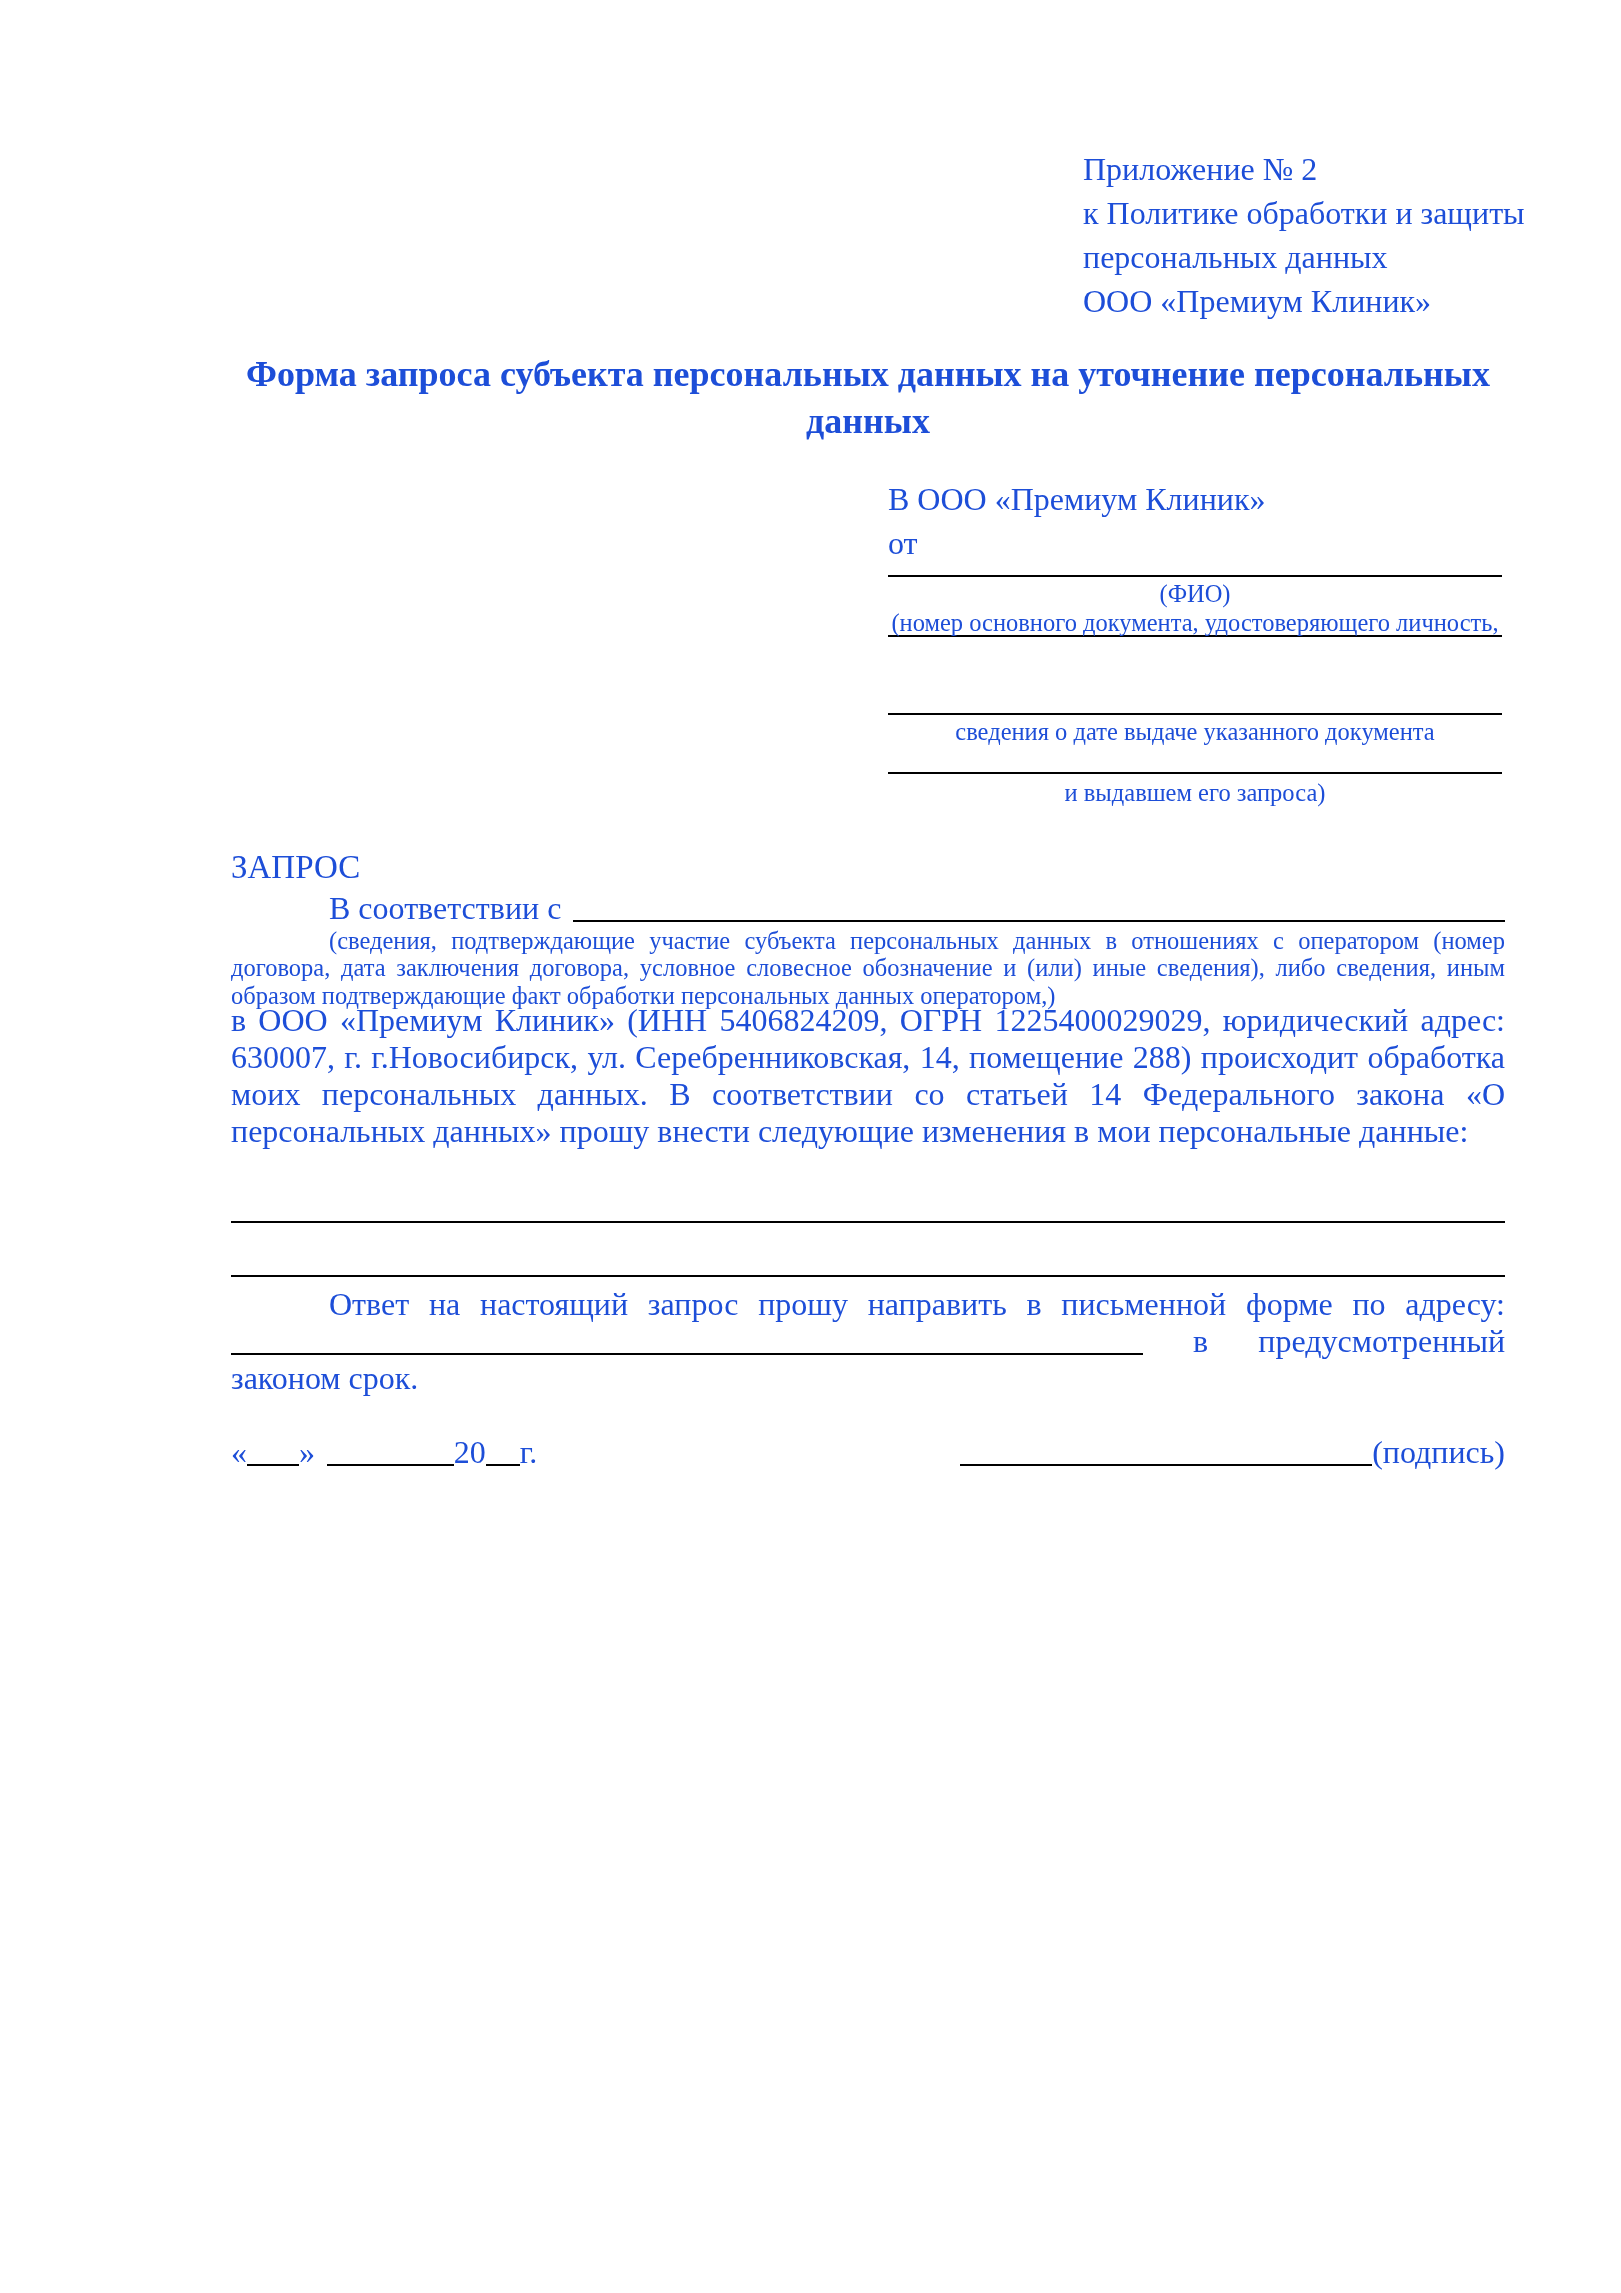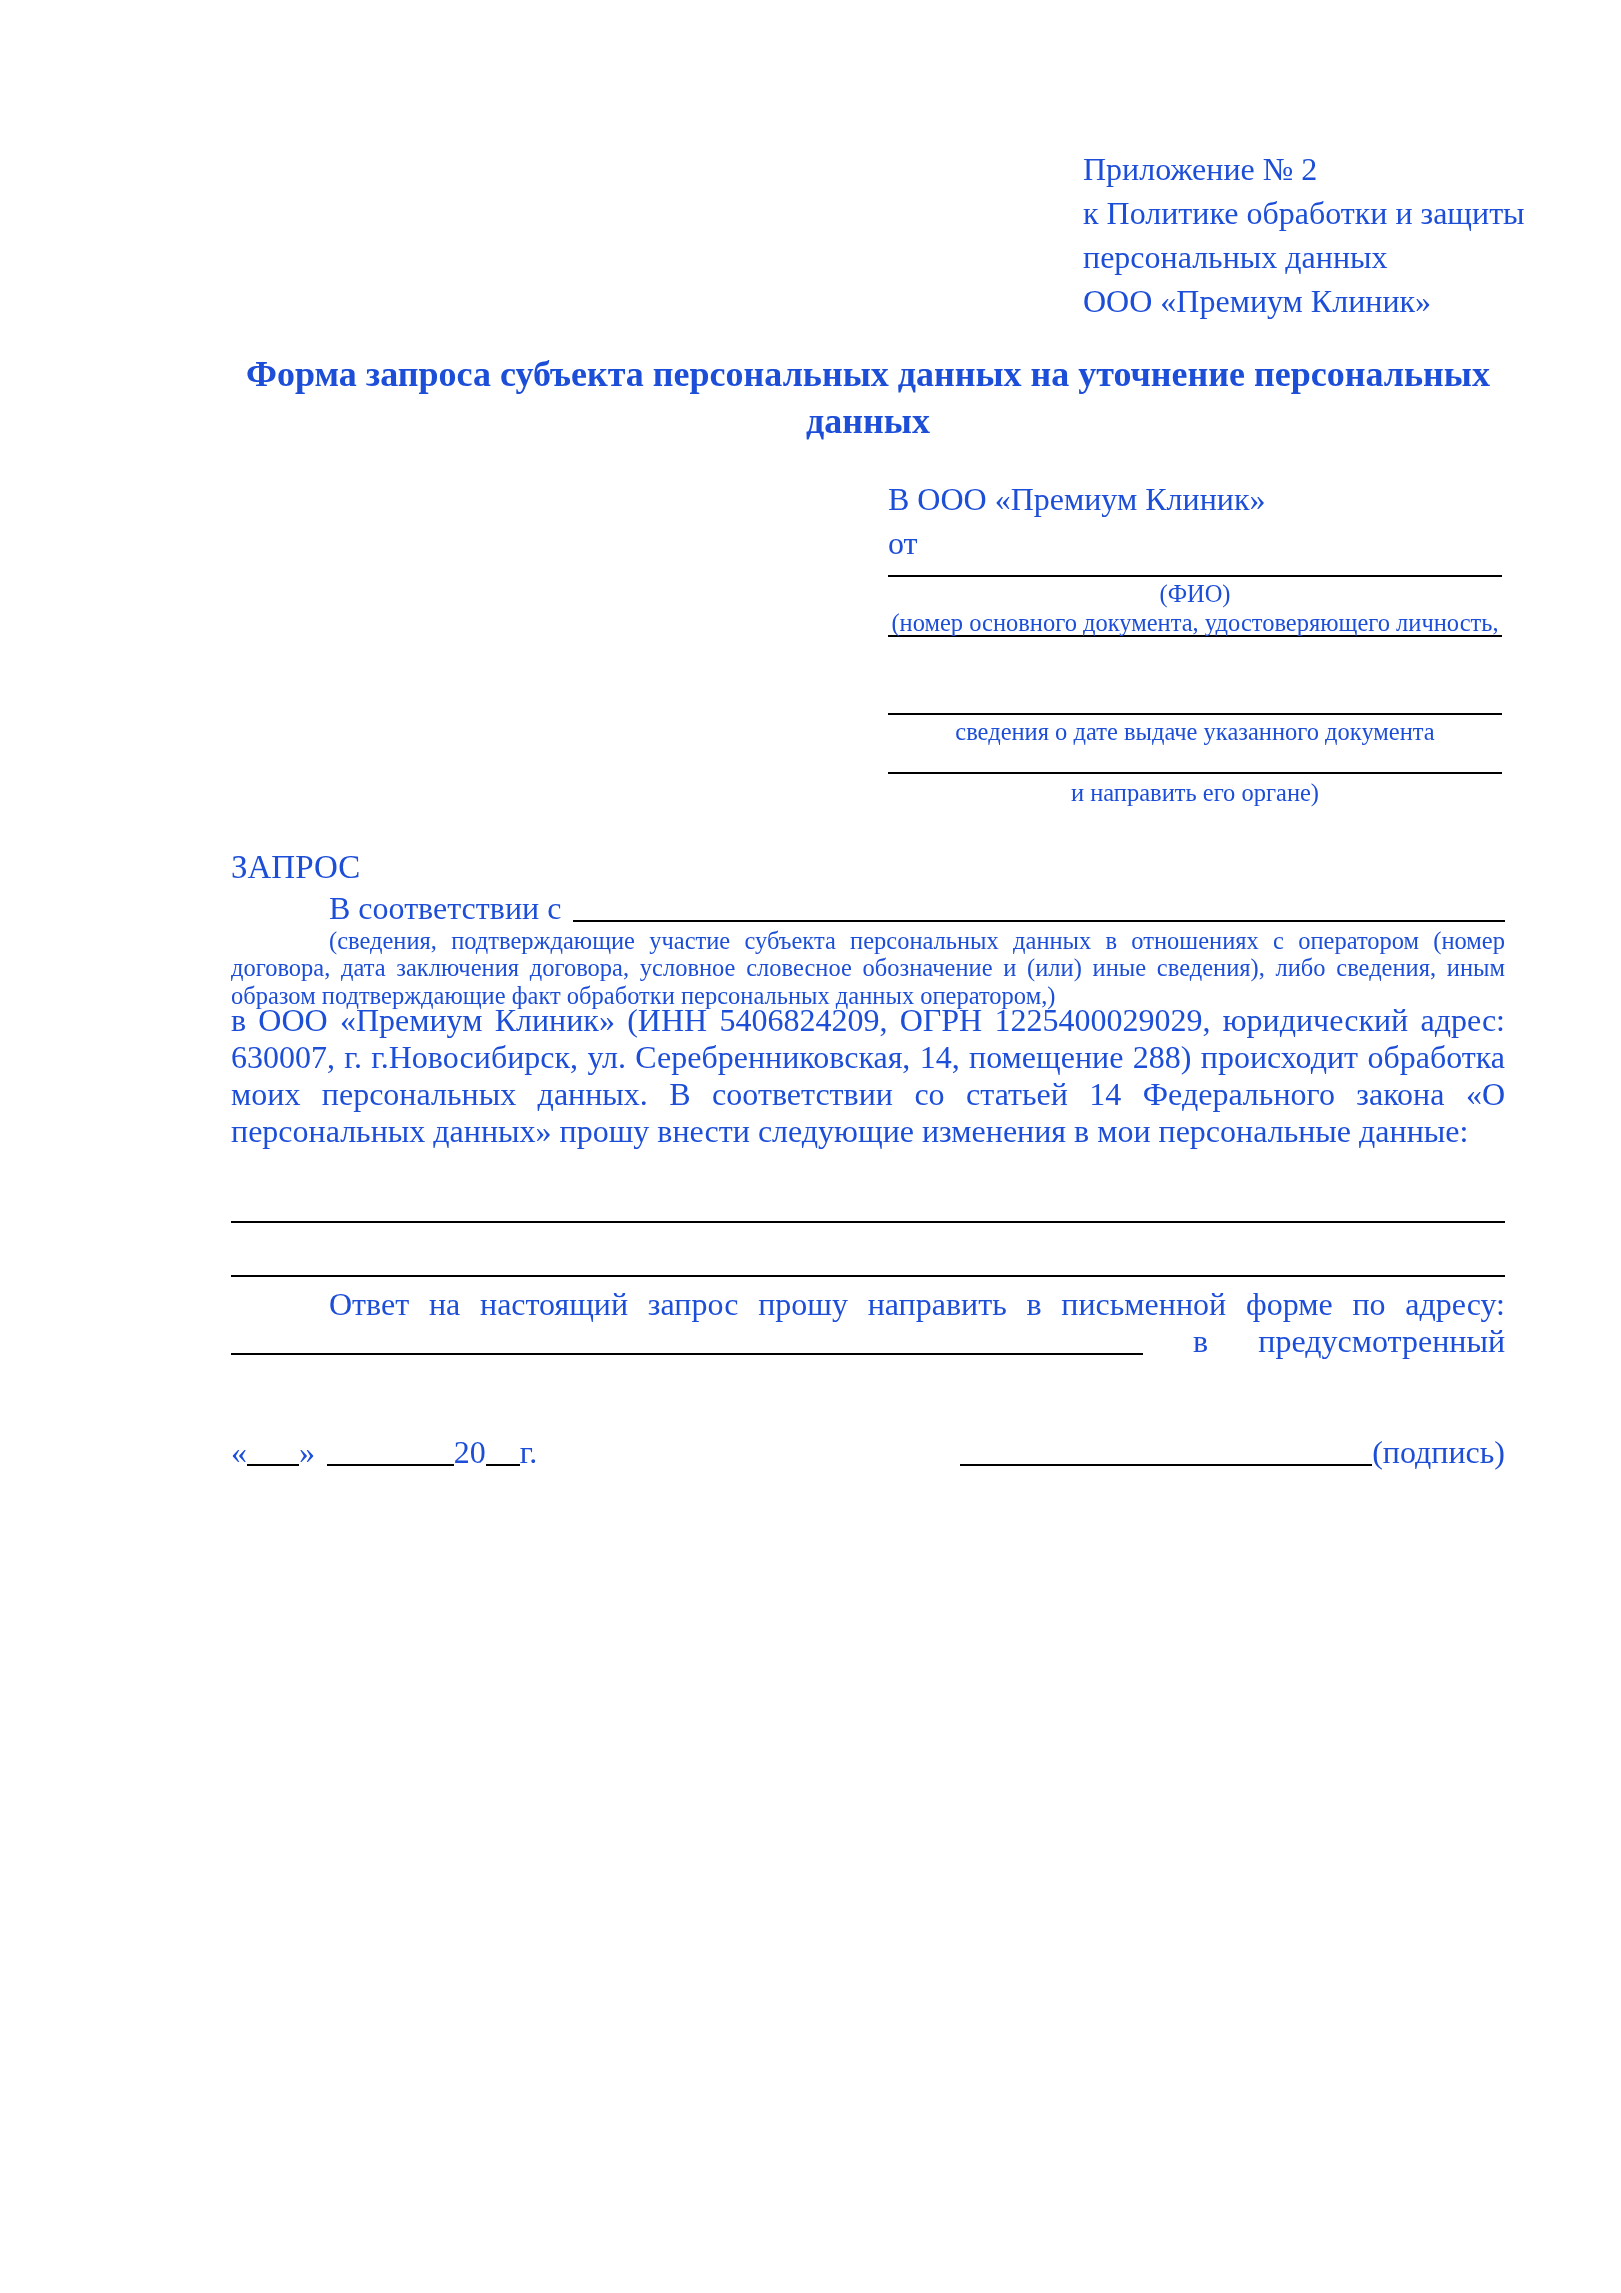--- a/index.html
+++ b/index.html
@@ -130,21 +130,21 @@
   <div class="abs field-rule" style="top:575px"></div>
   <div class="abs field-caption" style="top:580px">(ФИО)</div>
 
   <div class="abs field-rule" style="top:635px"></div>
   <div class="abs field-caption" style="top:609px">(номер основного документа, удостоверяющего личность,</div>
 
   <div class="abs field-rule" style="top:713px"></div>
   <div class="abs field-caption" style="top:718px">сведения о дате выдаче указанного документа</div>
 
   <div class="abs field-rule" style="top:772px"></div>
-  <div class="abs field-caption" style="top:779px">и направить его органе)</div>
+  <div class="abs field-caption" style="top:779px">и выдавшем его запроса)</div>
 
   <div class="abs zapros">ЗАПРОС</div>
 
   <div class="abs intro">
     <span class="label">В соответствии с</span>
     <span class="fill"></span>
   </div>
 
   <div class="abs footnote">(сведения, подтверждающие участие субъекта персональных данных в отношениях с оператором (номер договора, дата заключения договора, условное словесное обозначение и (или) иные сведения), либо сведения, иным образом подтверждающие факт обработки персональных данных оператором,)</div>
 
@@ -152,20 +152,21 @@
 
   <div class="abs wide-rule" style="top:1221px"></div>
   <div class="abs wide-rule" style="top:1275px"></div>
 
   <div class="abs reply1">Ответ на настоящий запрос прошу направить в письменной форме по адресу:</div>
   <div class="abs reply2">
     <span class="blank-address"></span>
     <span>в</span>
     <span>предусмотренный</span>
   </div>
+  <div class="abs reply3">законом срок.</div>
 
   <div class="abs footer-row">
     <span>
       <span>«</span><span class="blank b53"></span><span>»</span><span class="blank b130"></span><span>20</span><span class="blank b35"></span><span>г.</span>
     </span>
     <span>
       <span class="blank b420"></span><span>(подпись)</span>
     </span>
   </div>
 

